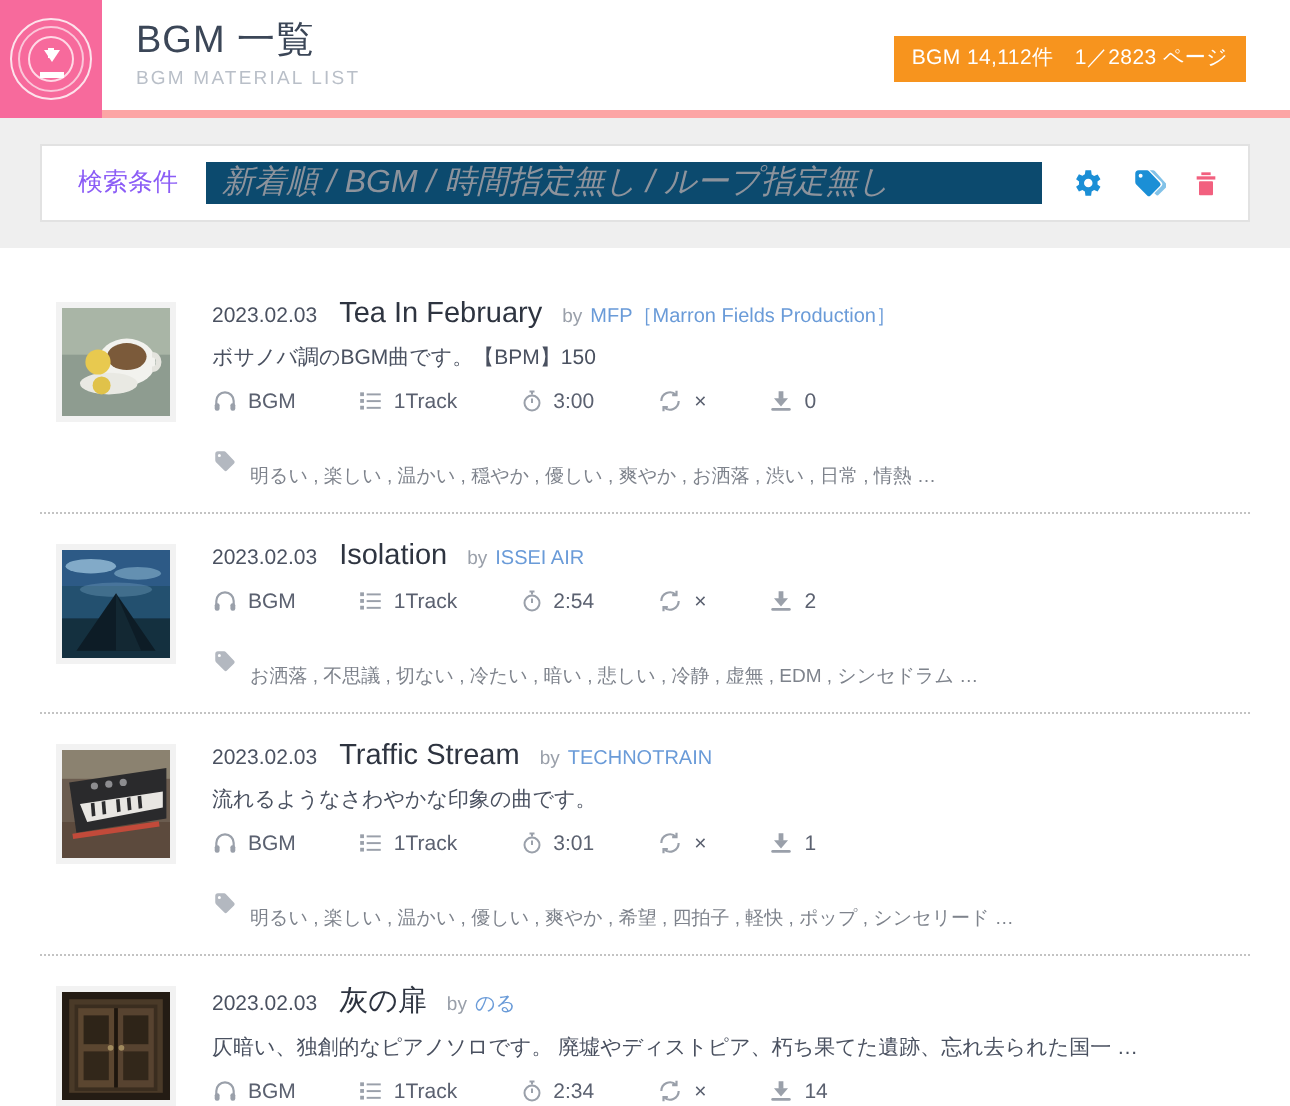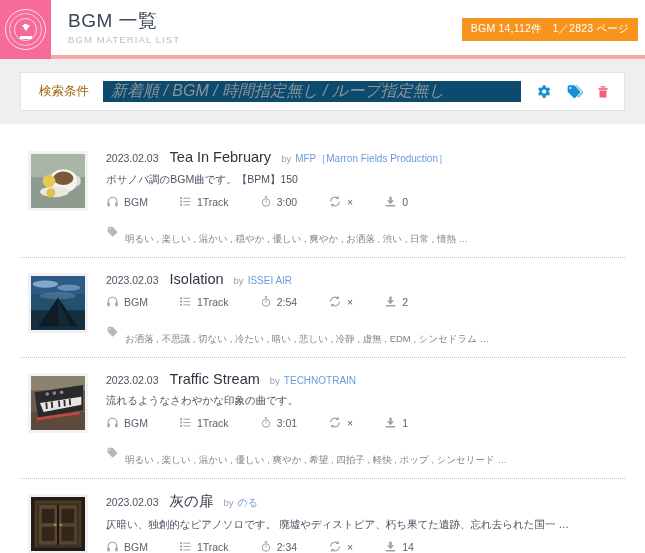--- a/index.html
+++ b/index.html
@@ -89,21 +89,21 @@
     margin: 0;
   }
   .title-sub {
     font-size: 9.5px;
     color: #b9bfc8;
     letter-spacing: 1.1px;
     margin-top: 3px;
   }
   .count-badge {
     position: absolute;
-    right: 7px;
+    right: 22px;
     top: 18px;
     background: #f7941e;
     color: #ffffff;
     font-size: 10.5px;
     padding: 4px 9px 5px 9px;
     letter-spacing: 0.2px;
     white-space: nowrap;
   }
 
   
@@ -114,21 +114,21 @@
   .search-box {
     background: #ffffff;
     border: 1px solid #e2e2e2;
     height: 39px;
     display: flex;
     align-items: center;
     padding: 0 10px 0 18px;
   }
   .search-label {
     font-size: 12.5px;
-    color: #a16207;
+    color: #8b5cf6;
     white-space: nowrap;
     margin-right: 14px;
   }
   .search-value {
     flex: 1;
     background: #0c4a6e;
     height: 21px;
     display: flex;
     align-items: center;
     padding: 0 8px;

